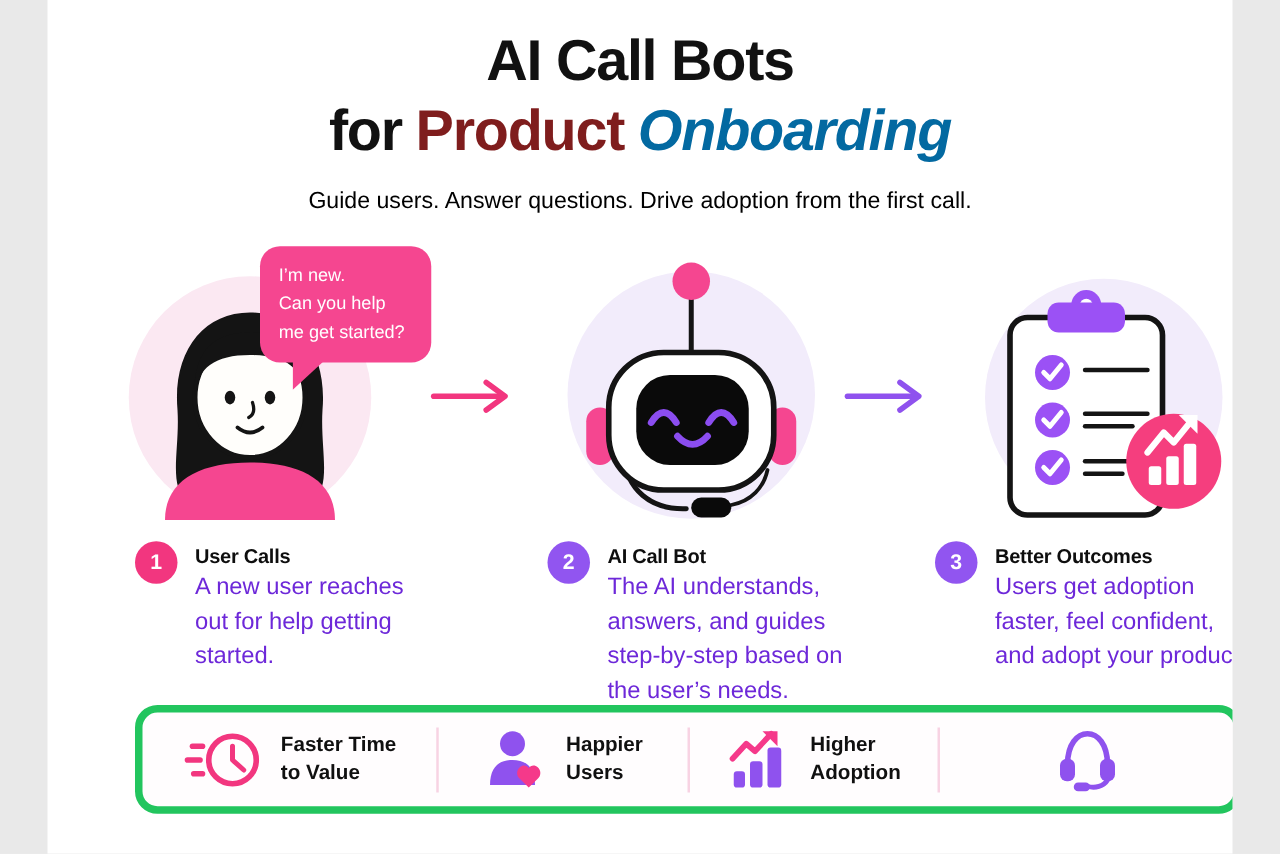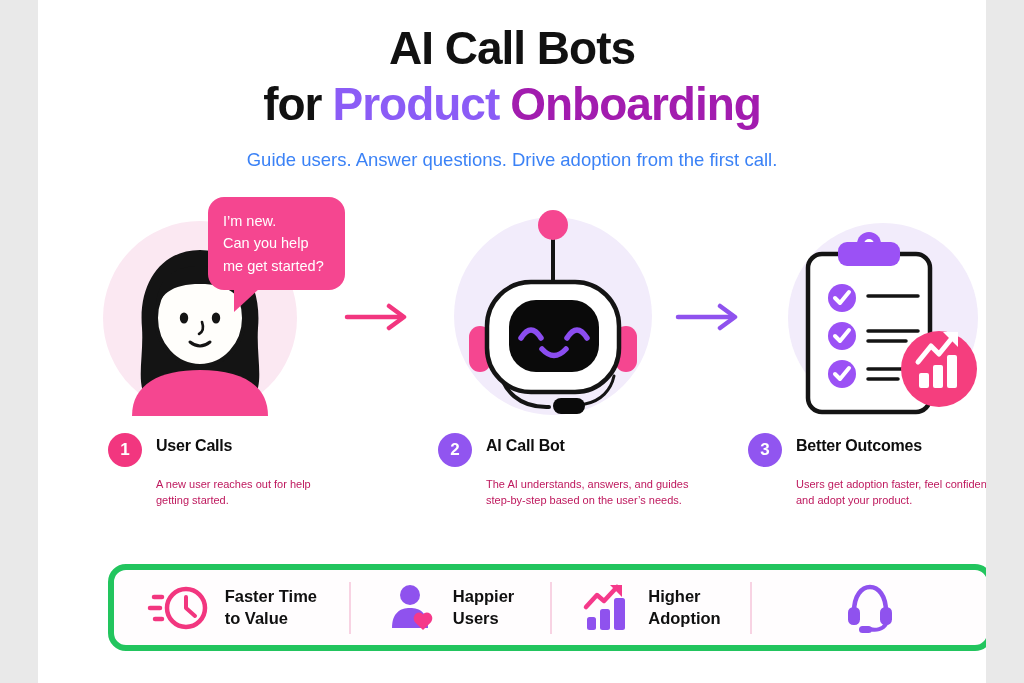--- a/index.html
+++ b/index.html
@@ -6,25 +6,25 @@
   .canvas{
     position:relative;width:948px;height:683px;background:#ffffff;
     font-family:"Liberation Sans",sans-serif;overflow:hidden;margin:0 auto;
   }
   
   .title{
     position:absolute;top:20px;left:0;width:100%;text-align:center;
     font-weight:bold;font-size:46px;line-height:56px;letter-spacing:-1px;color:#111;
   }
   .title .w1{margin-right:11px;margin-top:32px;}
-  .title .pink{color:#8b5cf6;margin-right:11px;}
-  .title .purple{color:#a21caf;}
+  .title .pink{color:#7f1d1d;margin-right:11px;}
+  .title .purple{color:#0369a1;font-style:italic;}
   .subtitle{
     position:absolute;top:149px;left:0;width:100%;text-align:center;
-    font-size:18.5px;color:#3b82f6;
+    font-size:18.5px;color:#000000;
   }
   
   .abs{position:absolute;}
   .bubble{
     position:absolute;left:170px;top:197px;width:107px;
     background:#f54690;color:#fff;border-radius:16px;
     padding:13px 15px;font-size:14.5px;font-weight:normal;line-height:1.55;z-index:3;
   }
   .bubble-tail{
     position:absolute;left:196px;top:288px;width:26px;height:24px;background:#f54690;
@@ -32,21 +32,21 @@
   }
   
   .step{position:absolute;top:433px;display:flex;align-items:flex-start;}
   .step .badge{
     width:34px;height:34px;border-radius:50%;color:#fff;font-weight:bold;font-size:17px;
     display:flex;align-items:center;justify-content:center;flex:0 0 34px;margin-right:14px;
   }
   .badge.pink{background:#f2367f;}
   .badge.purple{background:#9155f0;}
   .step h3{margin:4px 0 0 0;font-size:16px;color:#0e0e0e;letter-spacing:-0.2px;}
-  .step p{margin:22px 0 0 0;font-size:11px;line-height:1.45;color:#be185d;}
+  .step p{margin:1px 0 0 0;font-size:19px;line-height:1.45;color:#6d28d9;}
   
   .benefits{
     position:absolute;left:70px;top:564px;width:885px;height:87px;
     border:6px solid #22c55e;border-radius:18px;background:#fffdfe;
     display:flex;align-items:stretch;box-sizing:border-box;
   }
   .benefit{flex:1 1 0;display:flex;align-items:center;justify-content:center;gap:15px;}
   .benefit.wide{flex:1.18 1 0;}
   .benefit .label{font-size:16.5px;font-weight:bold;color:#101010;line-height:1.32;}
   .vdiv{width:2px;background:#f8d3e3;align-self:center;height:52px;flex:0 0 2px;}

